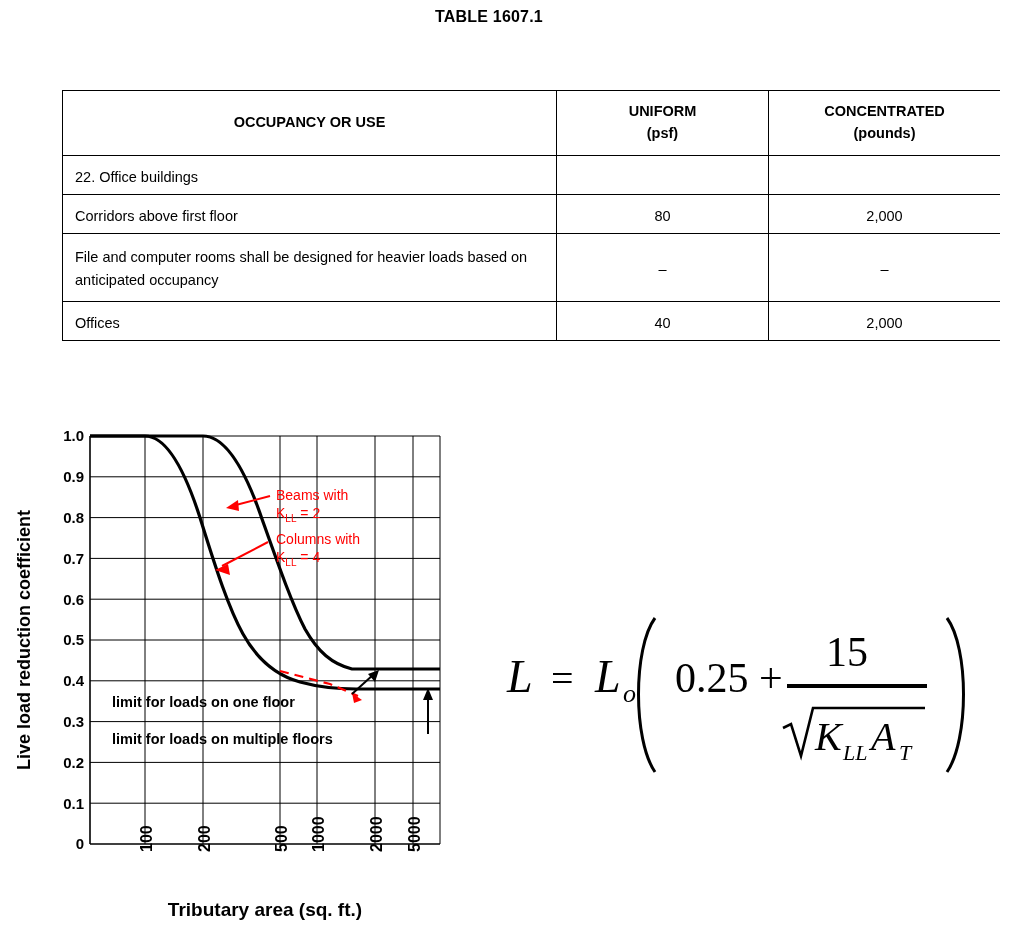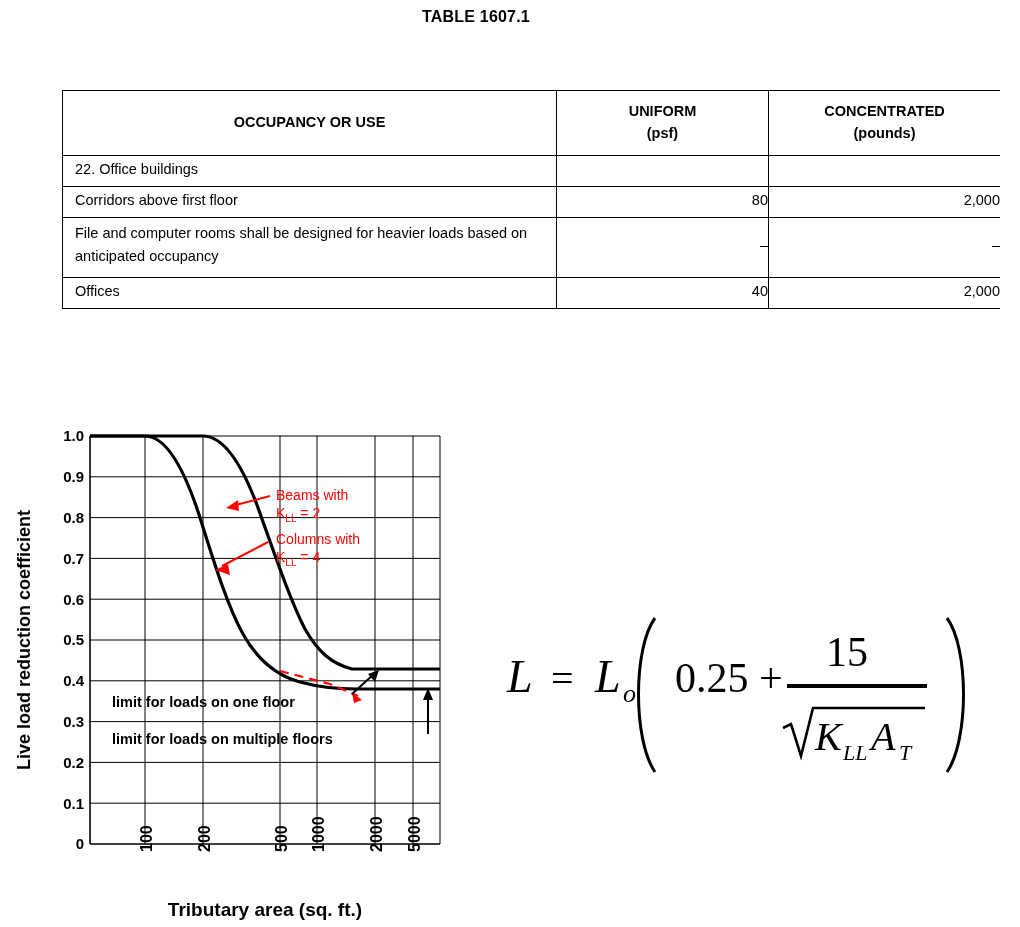--- a/index.html
+++ b/index.html
@@ -12,21 +12,21 @@
     height: 927px;
     position: relative;
     font-family: "Liberation Sans", sans-serif;
     color: #000000;
     overflow: hidden;
   }
 
   
   #title-block {
     position: absolute;
-    left: 0;
+    left: 13px;
     top: 8px;
     width: 952px;
     text-align: center;
   }
   #title-line1 {
     font-size: 16px;
     font-weight: bold;
     letter-spacing: 0.2px;
   }
   #title-line2 {
@@ -55,26 +55,26 @@
     vertical-align: middle;
   }
   #load-table thead th {
     font-weight: bold;
     text-align: center;
     padding: 10px 4px;
     height: 40px;
     line-height: 1.5;
   }
   #load-table tbody td {
-    padding: 4px 0 8px 12px;
+    padding: 12px 0 8px 12px;
     text-align: left;
     height: 18px;
   }
   #load-table tbody td.num {
-    text-align: right;
+    text-align: center;
     padding-left: 0;
   }
   .col-occ { width: 494px; }
   .col-uni { width: 212px; }
   .col-con { width: 232px; }
   .multiline-cell {
     line-height: 1.65;
     padding-top: 8px;
     padding-bottom: 8px;
   }

